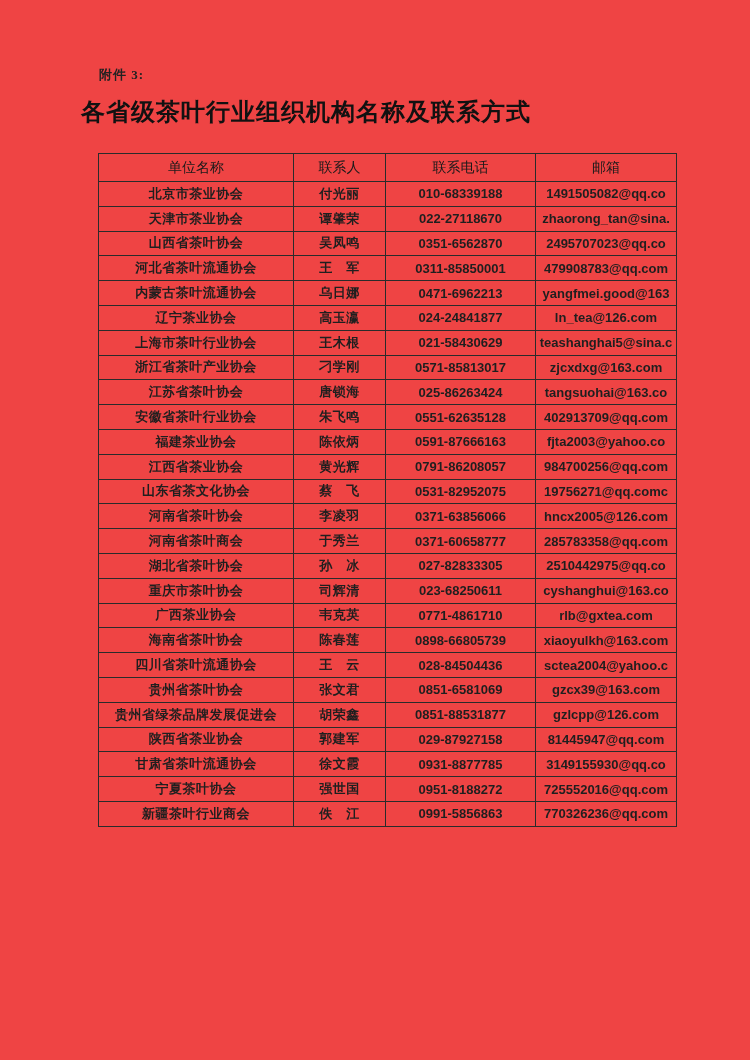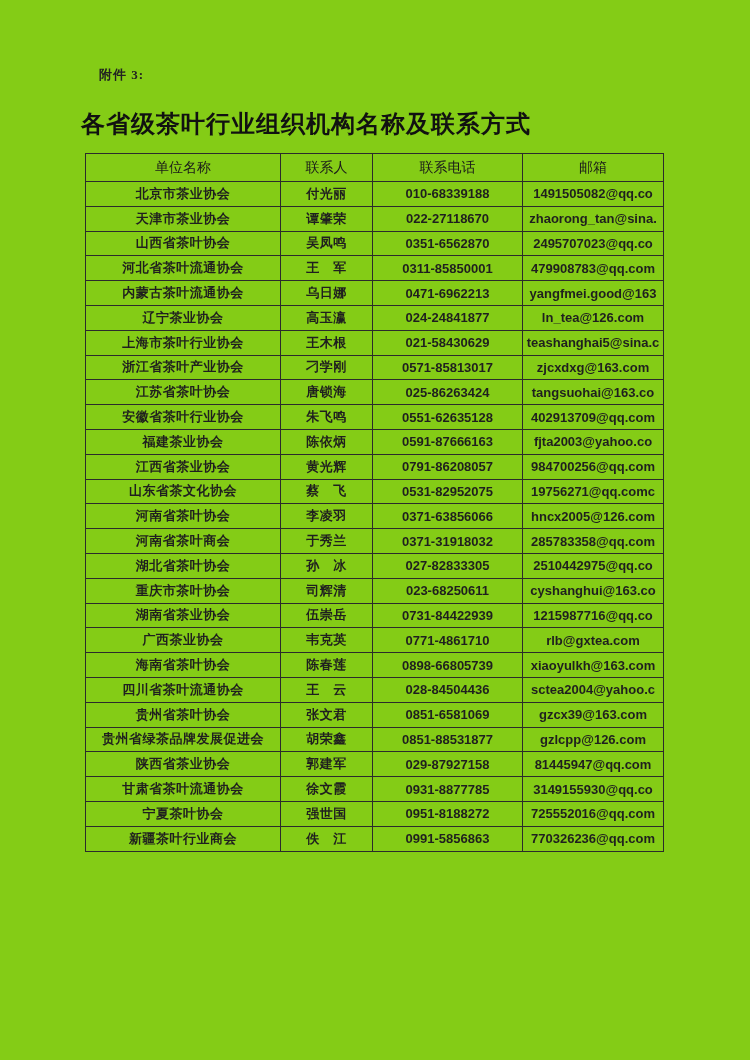--- a/index.html
+++ b/index.html
@@ -5,36 +5,36 @@
   html,body{margin:0;padding:0;}
   body{
     width:750px;height:1060px;
     background:#ffffff;
     position:relative;
     font-family:"Liberation Serif", serif;
     color:#1c1c1c;
     overflow:hidden;
   }
   .page{
-    position:absolute;inset:0;background:#84cc16;
+    position:absolute;inset:0;background:#ef4444;
   }
   .attachment{
     position:absolute;left:99px;top:66px;
     font-size:13px;font-weight:bold;color:#222;
     letter-spacing:1px;
   }
   .title{
-    position:absolute;left:0;top:108px;width:612px;
+    position:absolute;left:0;top:96px;width:612px;
     text-align:center;
     font-size:24px;font-weight:bold;color:#111;
     font-family:Liberation Sans, sans-serif;
     letter-spacing:1px;
   }
   table.main{
-    position:absolute;left:85px;top:153px;
+    position:absolute;left:98px;top:153px;
     width:578px;
     border-collapse:collapse;
     table-layout:fixed;
   }
   table.main col.c1{width:195px;}
   table.main col.c2{width:92px;}
   table.main col.c3{width:150px;}
   table.main col.c4{width:141px;}
   table.main th, table.main td{
     border:1px solid #2b2b2b;
@@ -173,42 +173,36 @@
         </tr>
         <tr>
           <td class="org">河南省茶叶协会</td>
           <td class="contact">李凌羽</td>
           <td class="phone">0371-63856066</td>
           <td class="email">hncx2005@126.com</td>
         </tr>
         <tr>
           <td class="org">河南省茶叶商会</td>
           <td class="contact">于秀兰</td>
-          <td class="phone">0371-31918032</td>
+          <td class="phone">0371-60658777</td>
           <td class="email">285783358@qq.com</td>
         </tr>
         <tr>
           <td class="org">湖北省茶叶协会</td>
           <td class="contact">孙　冰</td>
           <td class="phone">027-82833305</td>
           <td class="email">2510442975@qq.co</td>
         </tr>
         <tr>
           <td class="org">重庆市茶叶协会</td>
           <td class="contact">司辉清</td>
           <td class="phone">023-68250611</td>
           <td class="email">cyshanghui@163.co</td>
         </tr>
         <tr>
-          <td class="org">湖南省茶业协会</td>
-          <td class="contact">伍崇岳</td>
-          <td class="phone">0731-84422939</td>
-          <td class="email">1215987716@qq.co</td>
-        </tr>
-        <tr>
           <td class="org">广西茶业协会</td>
           <td class="contact">韦克英</td>
           <td class="phone">0771-4861710</td>
           <td class="email">rlb@gxtea.com</td>
         </tr>
         <tr>
           <td class="org">海南省茶叶协会</td>
           <td class="contact">陈春莲</td>
           <td class="phone">0898-66805739</td>
           <td class="email">xiaoyulkh@163.com</td>

